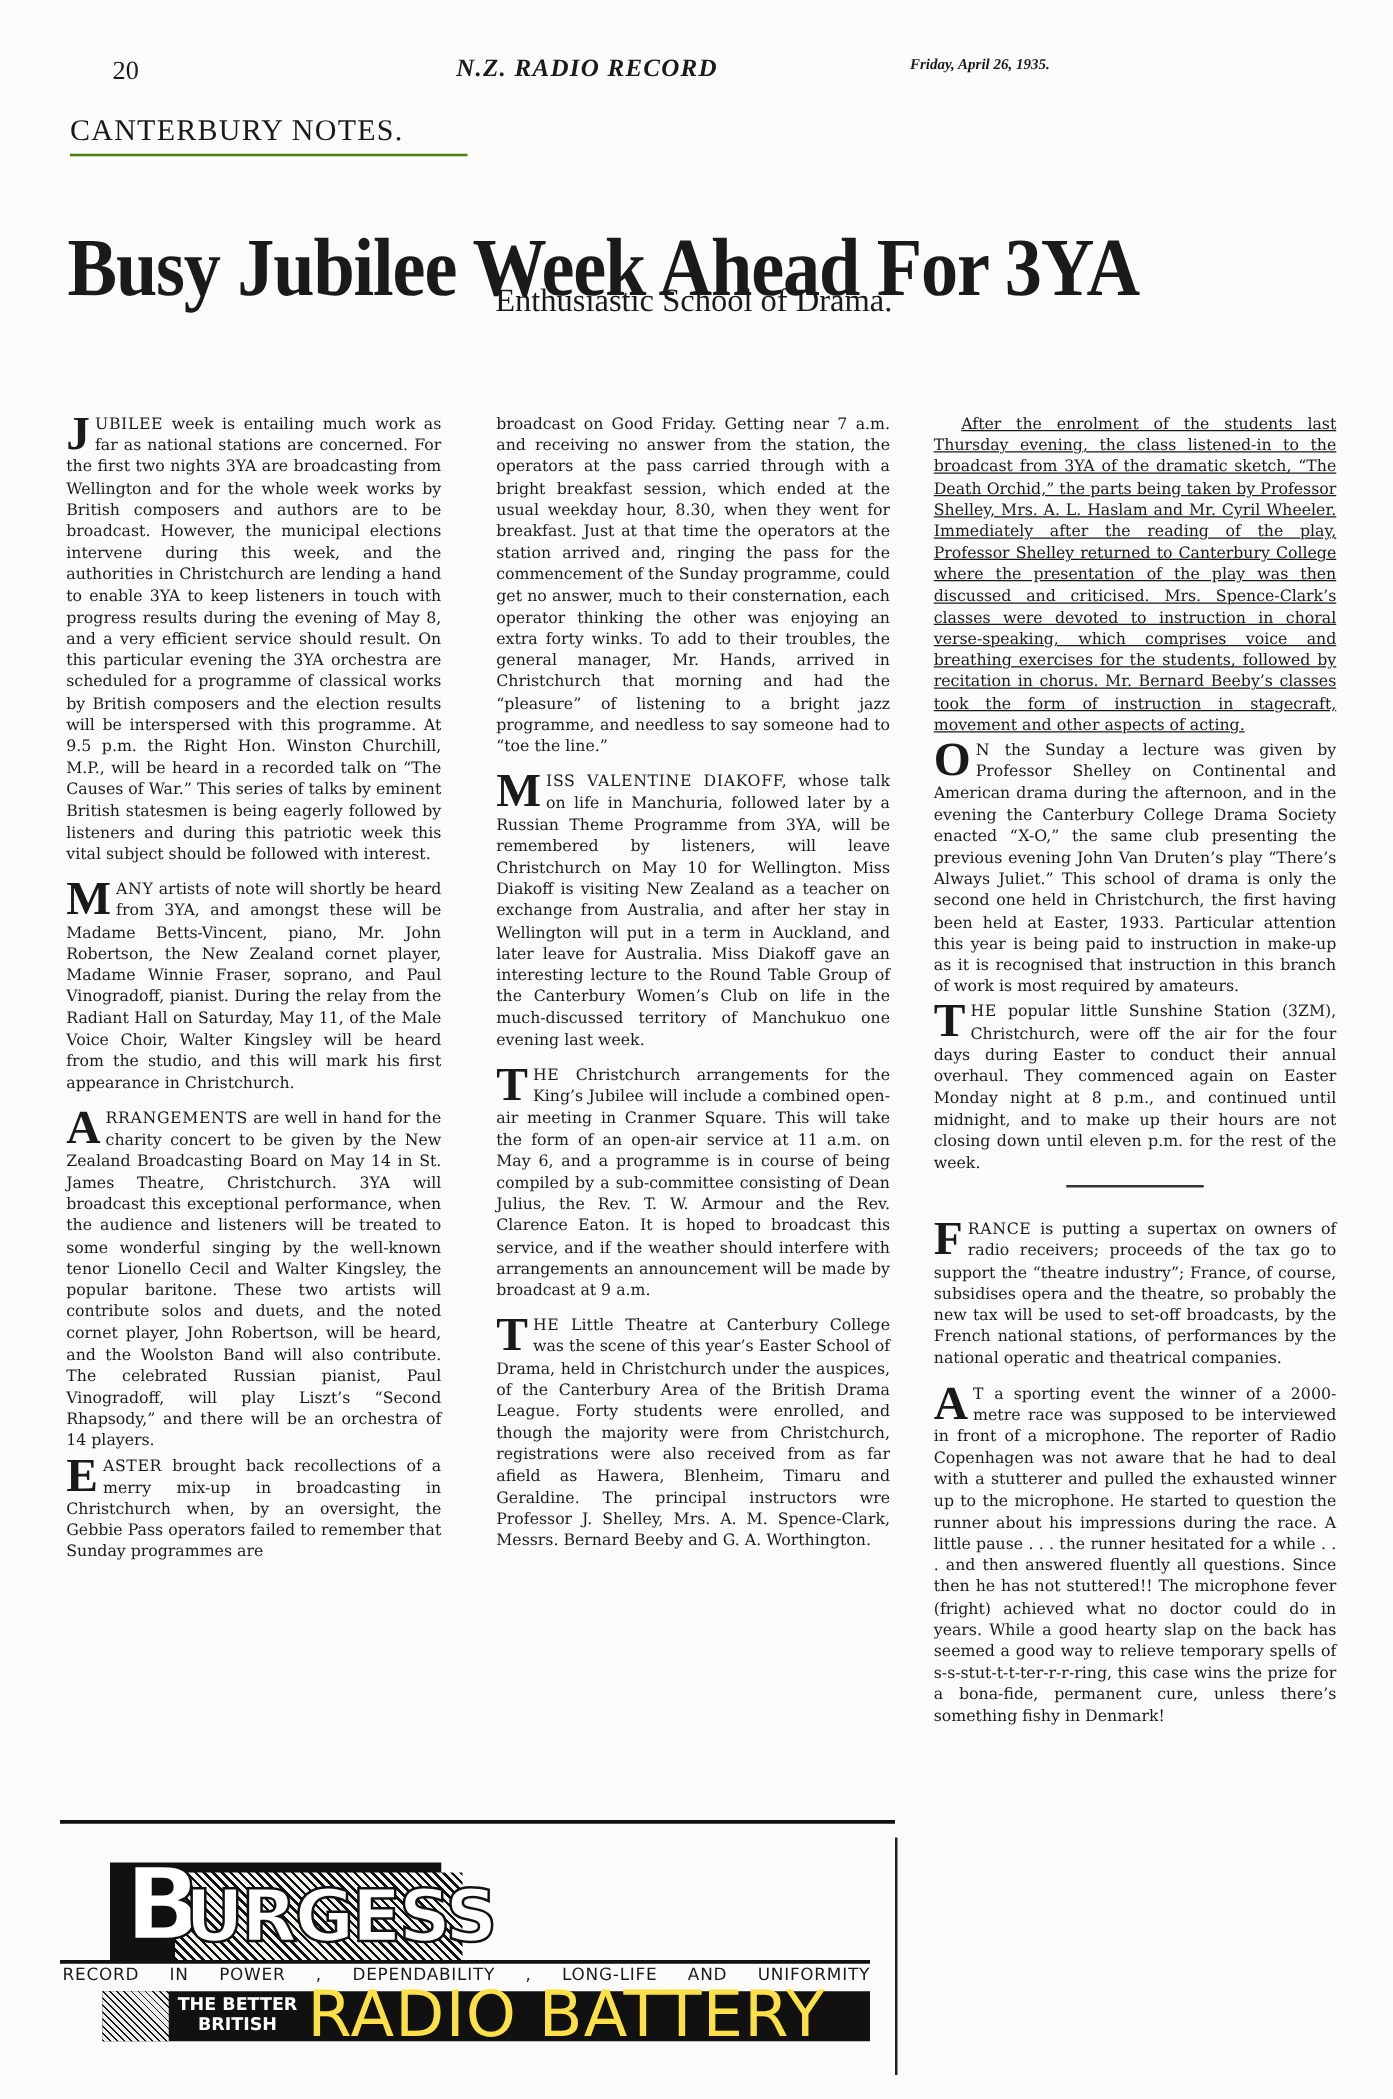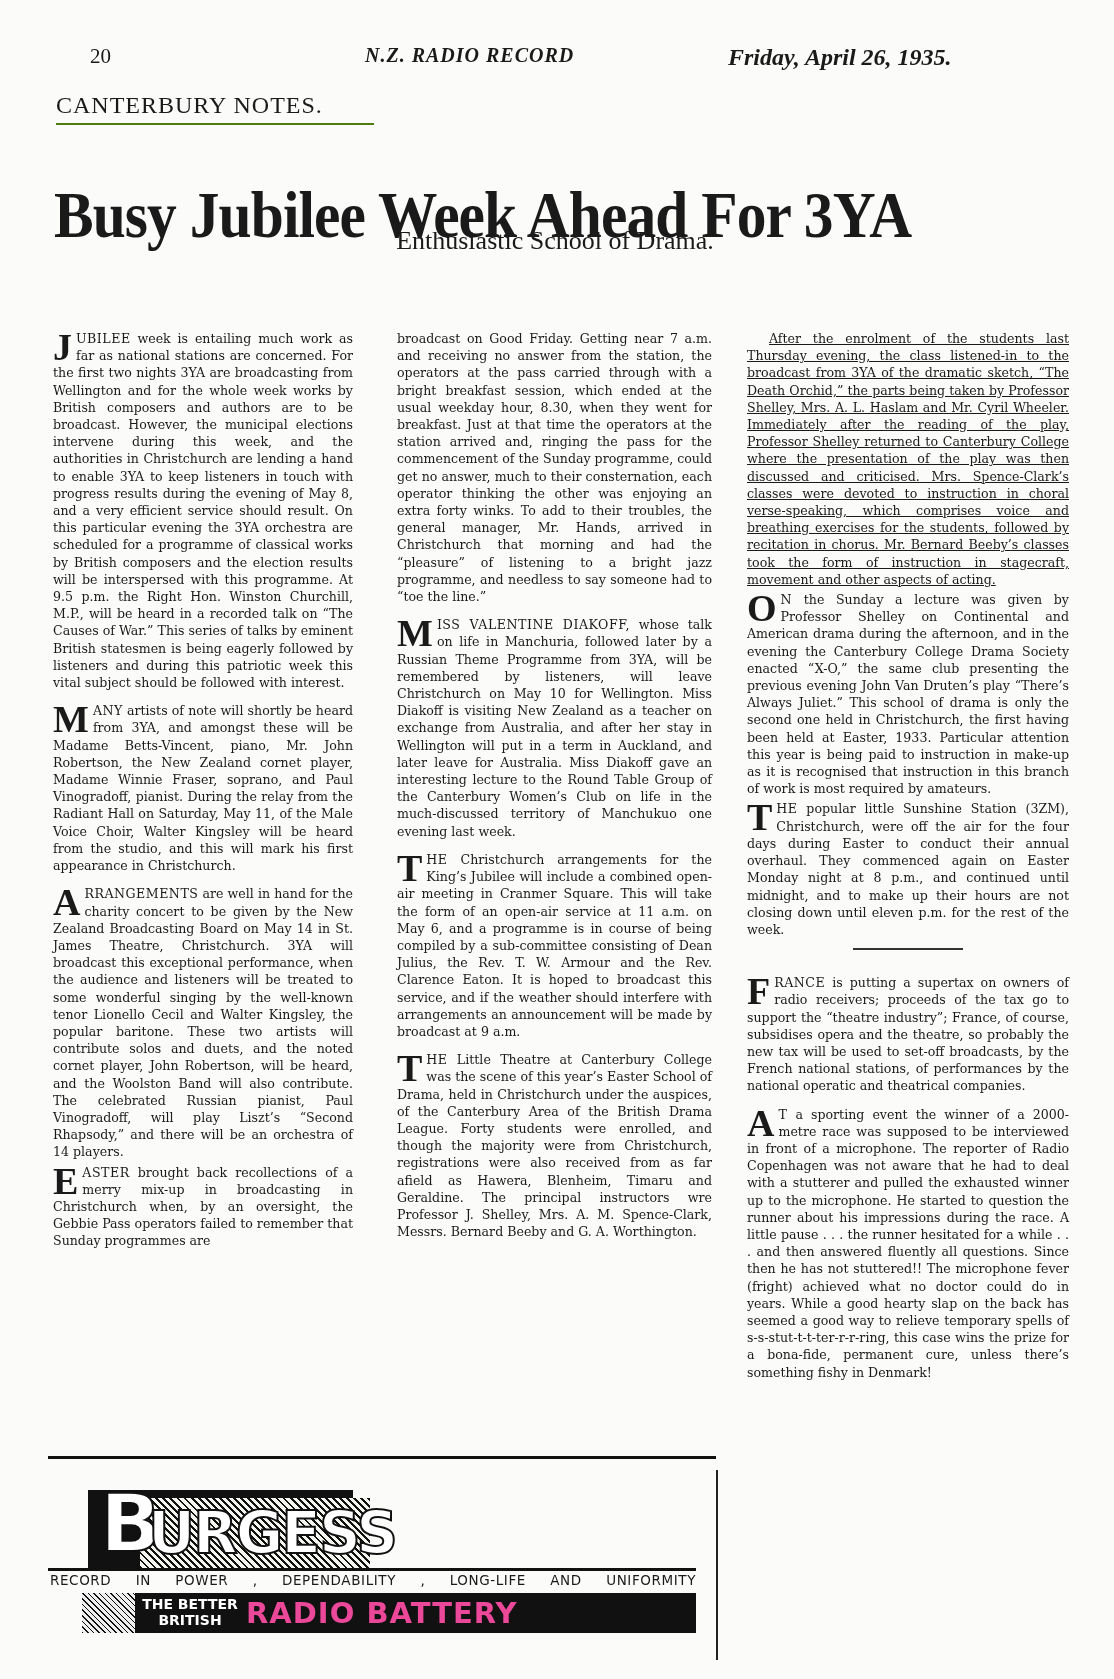--- a/index.html
+++ b/index.html
@@ -5,21 +5,21 @@
   html, body { margin: 0; padding: 0; }
   body {
     width: 1114px; height: 1679px; overflow: hidden;
     background: #fbfbf9; color: #1a1a1a;
     font-family: "DejaVu Serif", "Liberation Serif", serif;
     position: relative;
   }
   .folio { position: absolute; top: 44px; font-size: 20px; }
   .folio.num { left: 46px; font-family: "Liberation Serif", serif; font-size: 21px; margin-left: 44px; }
   .folio.pub { left: 365px; font-style: italic; font-weight: bold; letter-spacing: 1px; font-size: 20px; font-family: "Liberation Serif", serif; text-align: center; }
-  .folio.date { left: 728px; font-style: italic; font-weight: bold; font-size: 24px; font-family: "Liberation Serif", serif; }
+  .folio.date { left: 728px; font-style: italic; font-weight: bold; font-size: 12px; font-family: "Liberation Serif", serif; }
   .section-label {
     position: absolute; top: 92px; left: 56px;
     font-family: "Liberation Serif", serif; font-size: 24px; letter-spacing: 1px;
     padding-bottom: 4px; border-bottom: 2px solid #4d7c0f; width: 318px; white-space: nowrap;
   }
   .headline {
     position: absolute; top: 138px; left: 54px; width: 1010px;
     font-family: "Liberation Serif", serif; font-size: 66px; font-weight: bold;
     letter-spacing: -1px; white-space: nowrap; transform: scaleX(0.9); transform-origin: left top;
     line-height: 1;
@@ -81,22 +81,22 @@
   }
   .ad-bottom-hatch {
     position: absolute; left: 0; top: 0; width: 53px; height: 40px;
     background: repeating-linear-gradient(45deg, #111 0 1px, #eee 1px 4px);
   }
   .ad-small {
     position: absolute; left: 58px; top: 3px; color: #fff; font-family: "DejaVu Sans", sans-serif;
     font-weight: bold; font-size: 14px; line-height: 16px; text-align: center; width: 100px;
   }
   .ad-big {
-    position: absolute; left: 164px; top: -2px; color: #ec4899; font-family: "DejaVu Sans", sans-serif;
-    font-weight: bold; font-size: 29px; line-height: 44px; white-space: nowrap; letter-spacing: 1px;
+    position: absolute; left: 164px; top: -2px; color: #fde047; font-family: "DejaVu Sans", sans-serif;
+    font-weight: normal; font-size: 51px; line-height: 44px; white-space: nowrap; letter-spacing: 1px;
   }
 </style>
 </head>
 <body>
 
 <div>
   <span class="folio num">20</span>
   <span class="folio pub">N.Z. RADIO RECORD</span>
   <span class="folio date">Friday, April 26, 1935.</span>
 </div>

